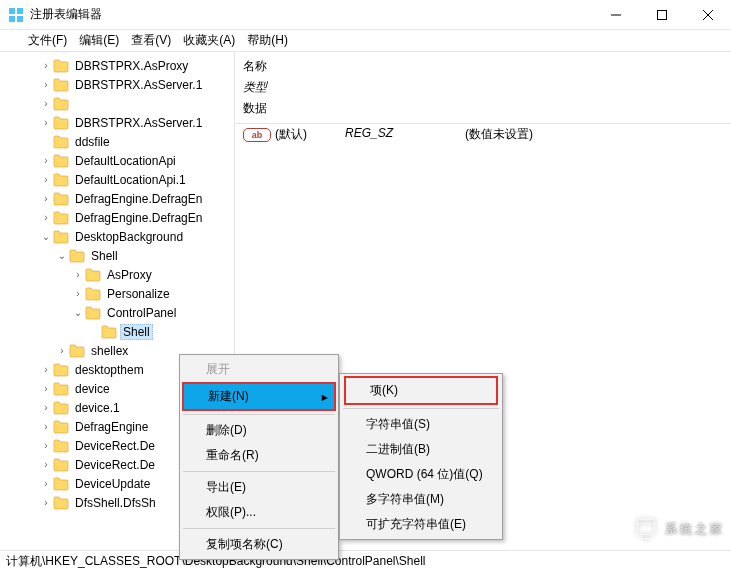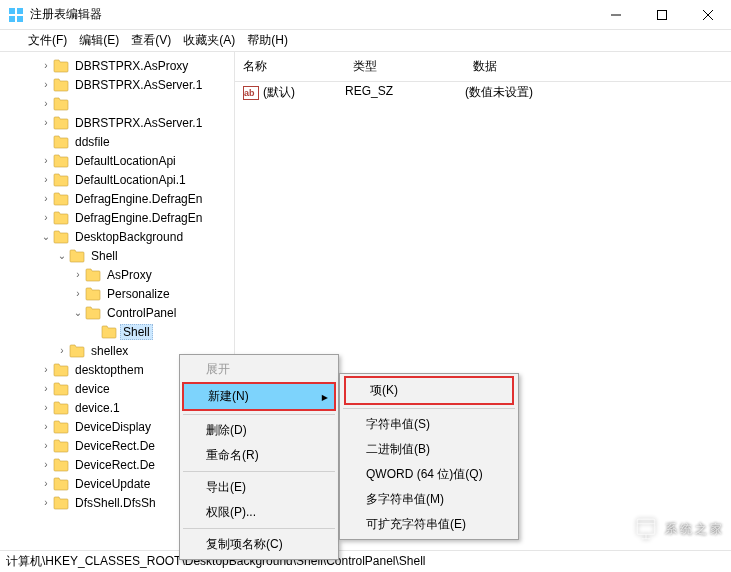--- a/index.html
+++ b/index.html
@@ -7,45 +7,45 @@
   .titlebar { height: 30px; display: flex; align-items: center; padding-left: 8px; border-bottom: 1px solid #e5e5e5; background: #fff; }
   .titlebar .app-icon { width: 16px; height: 16px; margin-right: 6px; }
   .titlebar .title { flex: 1; color: #000; }
   .win-controls { display: flex; height: 100%; }
   .win-btn { width: 46px; display: flex; align-items: center; justify-content: center; color: #000; }
   .menubar { height: 22px; display: flex; align-items: center; padding-left: 22px; border-bottom: 1px solid #e5e5e5; }
   .menubar span { padding: 0 6px; }
   .content { display: flex; height: calc(100% - 30px - 22px - 22px); }
   .tree-pane { width: 235px; border-right: 1px solid #e5e5e5; overflow: hidden; padding-top: 4px; position: relative; }
   .list-pane { flex: 1; overflow: hidden; }
-  .list-header { display: flex; border-bottom: 1px solid #e5e5e5; padding: 4px 0; }
+  .list-header { display: flex; border-bottom: 1px solid #e5e5e5; padding: 4px 0; flex-direction: column; }
   .list-header div { padding: 2px 8px; color: #000; }
   .col-name { width: 110px; }
-  .col-type { width: 120px; }
+  .col-type { width: 120px; font-style: italic; }
   .col-data { flex: 1; }
   .list-row { display: flex; padding: 2px 0; }
   .list-row .col-name { display: flex; align-items: center; gap: 4px; padding-left: 8px; }
   .tree-item { display: flex; align-items: center; height: 19px; white-space: nowrap; }
   .tree-item .expander { width: 12px; text-align: center; color: #666; font-size: 10px; }
   .tree-item .spacer { width: 12px; }
   .tree-item .label { padding: 1px 3px; }
   .tree-item.selected .label { background: #cce8ff; border: 1px dotted #99bbdd; padding: 0 2px; }
   .folder { width: 16px; height: 14px; margin: 0 3px 0 1px; display: inline-block; position: relative; }
   .folder svg { width: 16px; height: 14px; }
   .statusbar { height: 22px; border-top: 1px solid #e5e5e5; display: flex; align-items: center; padding: 0 6px; }
   
   .menu { position: absolute; background: #f2f2f2; border: 1px solid #a0a0a0; box-shadow: 2px 2px 4px rgba(0,0,0,.25); padding: 2px; z-index: 10; }
   .menu-item { padding: 4px 30px 4px 24px; white-space: nowrap; position: relative; }
   .menu-item.disabled { color: #9a9a9a; }
-  .menu-item.highlight { background: #7dd3fc; }
+  .menu-item.highlight { background: #0ea5e9; }
   .menu-item .arrow { position: absolute; right: 6px; top: 50%; transform: translateY(-50%); font-size: 8px; }
   .menu-sep { height: 1px; background: #d0d0d0; margin: 3px 1px; }
   .red-box { border: 2px solid #e03030; }
   .watermark { position: absolute; right: 6px; bottom: 30px; color: rgba(255,255,255,.65); font-size: 16px; letter-spacing: 3px; text-shadow: 0 0 3px #888, 0 0 3px #888; pointer-events: none; display:flex; align-items:center; gap:6px;}
-  .ab-icon{width:16px;height:14px;border:1px solid #b04038;color:#b04038;font-size:9px;line-height:12px;font-weight:bold;border-radius:0;}
+  .ab-icon{width:28px;height:14px;border:1px solid #b04038;color:#b04038;font-size:9px;line-height:12px;text-align:center;font-weight:bold;border-radius:5px;}
 </style>
 </head>
 <body>
 
 <div class="titlebar">
   <span class="app-icon">
     <svg viewBox="0 0 16 16">
         <rect x="1" y="1" width="6" height="6" fill="#4cc2ff"></rect>
         <rect x="9" y="1" width="6" height="6" fill="#4cc2ff"></rect>
         <rect x="1" y="9" width="6" height="6" fill="#4cc2ff"></rect>
@@ -213,21 +213,21 @@
         <span class="folder"><svg viewBox="0 0 16 14">
             <path d="M1 3 L1 12 Q1 13 2 13 L14 13 Q15 13 15 12 L15 4 Q15 3 14 3 L7 3 L6 1 L2 1 Q1 1 1 2 Z" fill="#ffd868" stroke="#caa33a" stroke-width="0.6"></path>
           </svg></span>
         <span class="label">device.1</span>
       </div>
       <div class="tree-item" style="padding-left: 40px;">
         <span class="expander">›</span>
         <span class="folder"><svg viewBox="0 0 16 14">
             <path d="M1 3 L1 12 Q1 13 2 13 L14 13 Q15 13 15 12 L15 4 Q15 3 14 3 L7 3 L6 1 L2 1 Q1 1 1 2 Z" fill="#ffd868" stroke="#caa33a" stroke-width="0.6"></path>
           </svg></span>
-        <span class="label">DeviceDisplay</span>
+        <span class="label">DefragEngine</span>
       </div>
       <div class="tree-item" style="padding-left: 40px;">
         <span class="expander">›</span>
         <span class="folder"><svg viewBox="0 0 16 14">
             <path d="M1 3 L1 12 Q1 13 2 13 L14 13 Q15 13 15 12 L15 4 Q15 3 14 3 L7 3 L6 1 L2 1 Q1 1 1 2 Z" fill="#ffd868" stroke="#caa33a" stroke-width="0.6"></path>
           </svg></span>
         <span class="label">DeviceRect.De</span>
       </div>
       <div class="tree-item" style="padding-left: 40px;">
         <span class="expander">›</span>
@@ -281,21 +281,21 @@
   <div class="menu-sep"></div>
   <div class="menu-item">删除(D)</div>
   <div class="menu-item">重命名(R)</div>
   <div class="menu-sep"></div>
   <div class="menu-item">导出(E)</div>
   <div class="menu-item">权限(P)...</div>
   <div class="menu-sep"></div>
   <div class="menu-item">复制项名称(C)</div>
 </div>
 
-<div class="menu" style="left:339px; top:373px; width:180px;">
+<div class="menu" style="left:339px; top:373px; width:164px;">
   <div class="menu-item red-box" style="margin:0 2px;">项(K)</div>
   <div class="menu-sep"></div>
   <div class="menu-item">字符串值(S)</div>
   <div class="menu-item">二进制值(B)</div>
   <div class="menu-item">QWORD (64 位)值(Q)</div>
   <div class="menu-item">多字符串值(M)</div>
   <div class="menu-item">可扩充字符串值(E)</div>
 </div>
 
 <div class="watermark">

